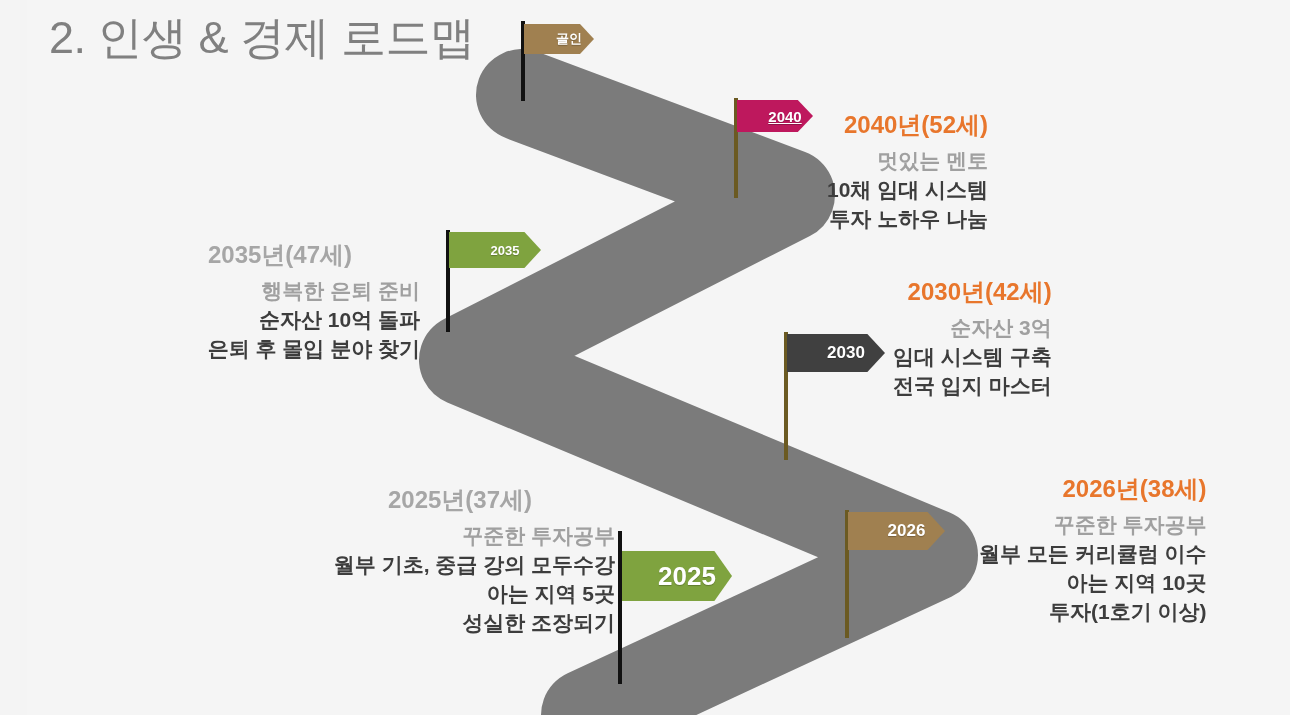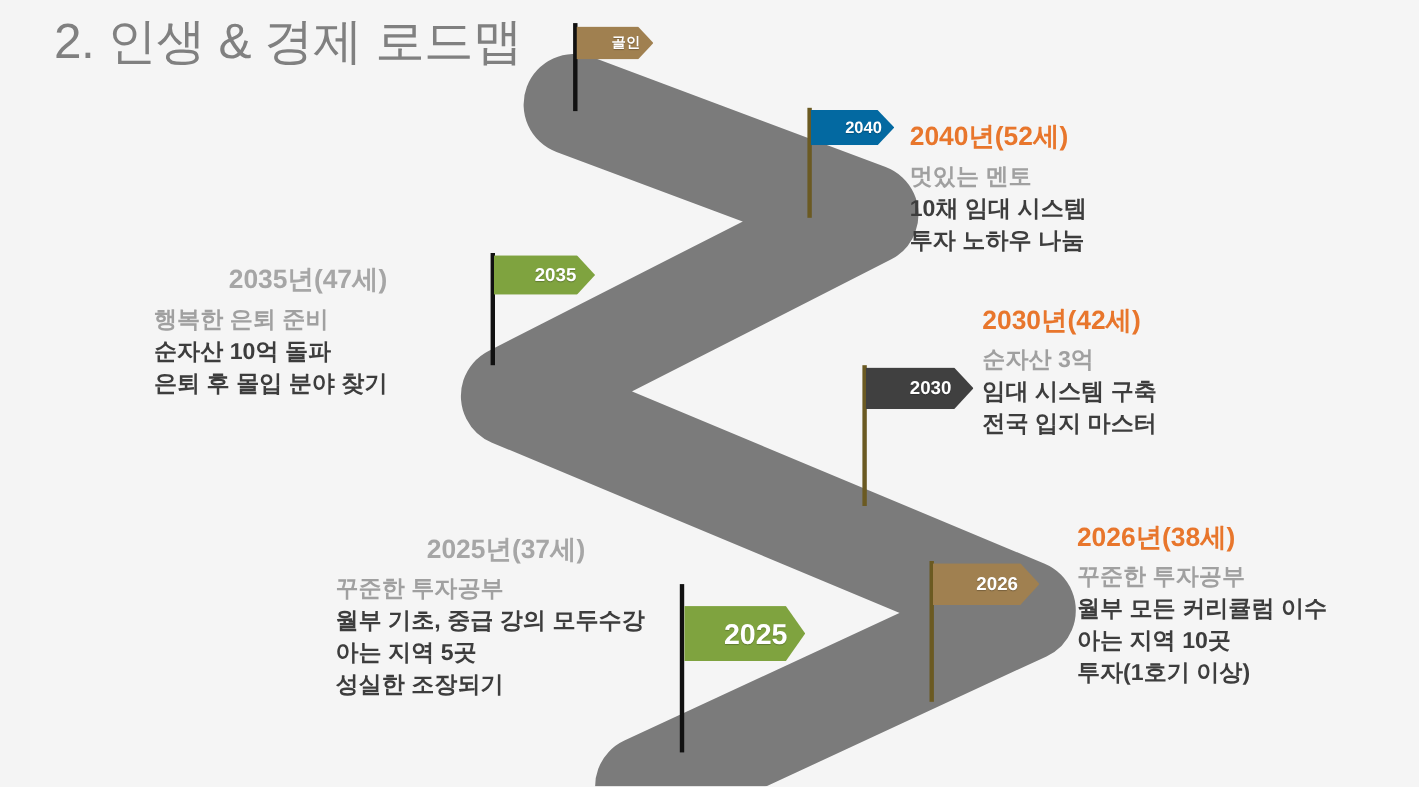--- a/index.html
+++ b/index.html
@@ -81,21 +81,21 @@
     font-weight: bold;
     line-height: 29px;
     white-space: nowrap;
     color: #3d3d3d;
   }
   .block .body-line.muted {
     color: #a0a0a0;
   }
   .block.align-left .headline,
   .block.align-left .body-line {
-    text-align: left;
+    text-align: right;
   }
   .block .headline.orange { color: #e8762c; }
   .block .headline.grey   { color: #a6a6a6; }
 
   
   .edge-dot {
     position: absolute;
     width: 7px;
     height: 22px;
     border-radius: 4px;
@@ -117,29 +117,29 @@
   <div class="flag" style="left:494px; top:21px; width:90px; height:90px;">
     <div class="pole" style="height:80px; background:#111111;"></div>
     <div class="banner" style="left:3px; top:3px; width:70px; height:30px; font-size:13px; background:#a08050;
                 clip-path: polygon(0 0, 80% 0, 100% 50%, 80% 100%, 0 100%);">
       <span>골인</span>
     </div>
   </div>
 
   <div class="flag" style="left:707px; top:98px; width:100px; height:110px;">
     <div class="pole" style="height:100px; background:#6b5a22;"></div>
-    <div class="banner" style="left:3px; top:2px; width:76px; height:32px; font-size:15px; background:#0369a1;
-                clip-path: polygon(0 0, 80% 0, 100% 50%, 80% 100%, 0 100%);">
+    <div class="banner" style="left:3px; top:2px; width:76px; height:32px; font-size:15px; background:#be185d;
+                clip-path: polygon(0 0, 80% 0, 100% 50%, 80% 100%, 0 100%); text-decoration: underline;">
       <span>2040</span>
     </div>
   </div>
 
   <div class="flag" style="left:419px; top:230px; width:100px; height:110px;">
     <div class="pole" style="height:102px; background:#111111;"></div>
-    <div class="banner" style="left:3px; top:2px; width:92px; height:36px; font-size:17px; background:#7fa33f;
+    <div class="banner" style="left:3px; top:2px; width:92px; height:36px; font-size:13px; background:#7fa33f;
                 clip-path: polygon(0 0, 82% 0, 100% 50%, 82% 100%, 0 100%);">
       <span>2035</span>
     </div>
   </div>
 
   <div class="flag" style="left:757px; top:332px; width:100px; height:130px;">
     <div class="pole" style="height:128px; background:#6b5a22;"></div>
     <div class="banner" style="left:3px; top:2px; width:98px; height:38px; font-size:17px; background:#404040;
                 clip-path: polygon(0 0, 82% 0, 100% 50%, 82% 100%, 0 100%); align-items: center;">
       <span>2030</span>

